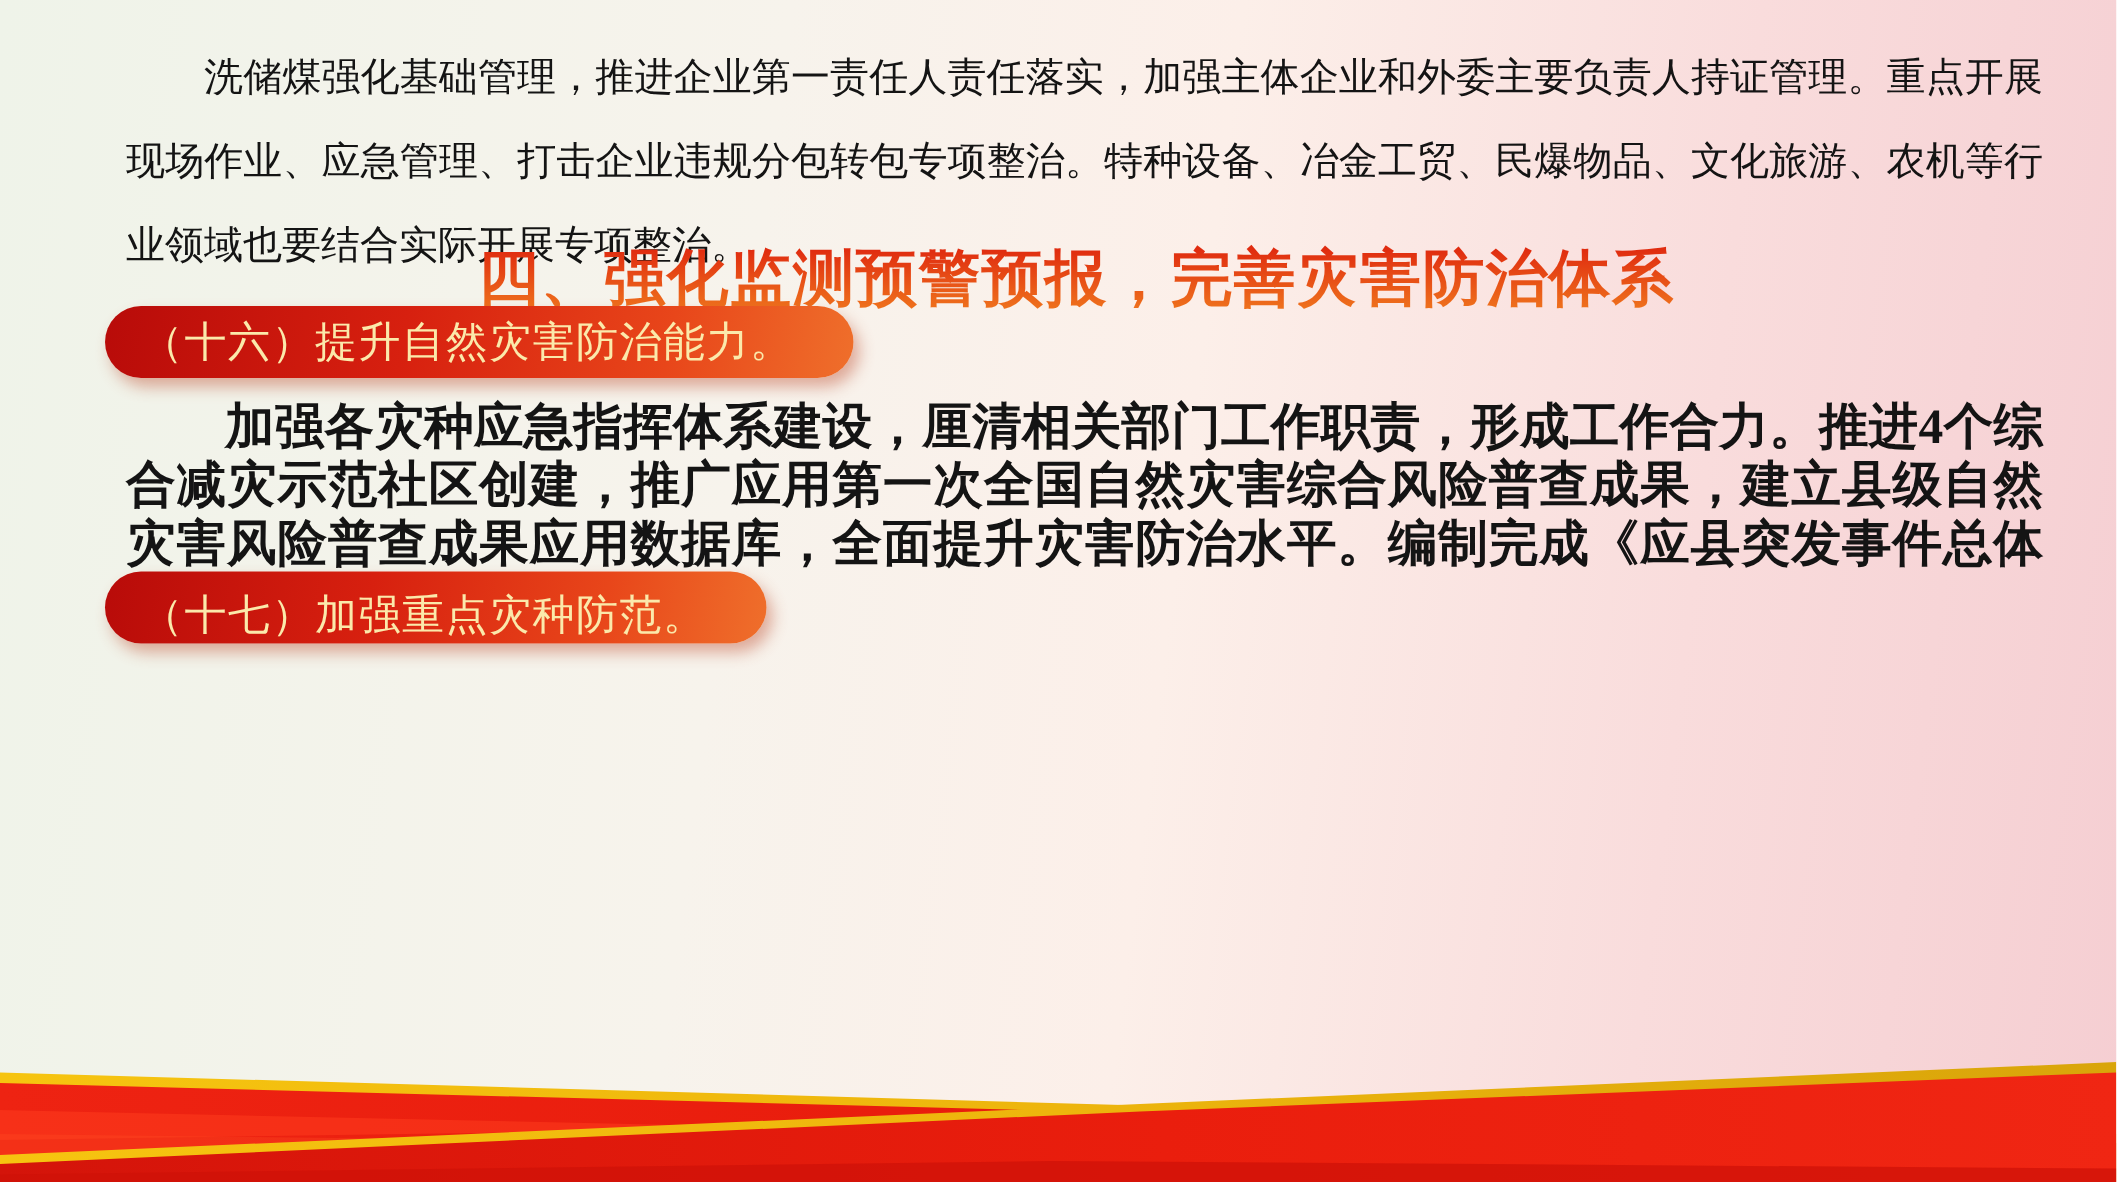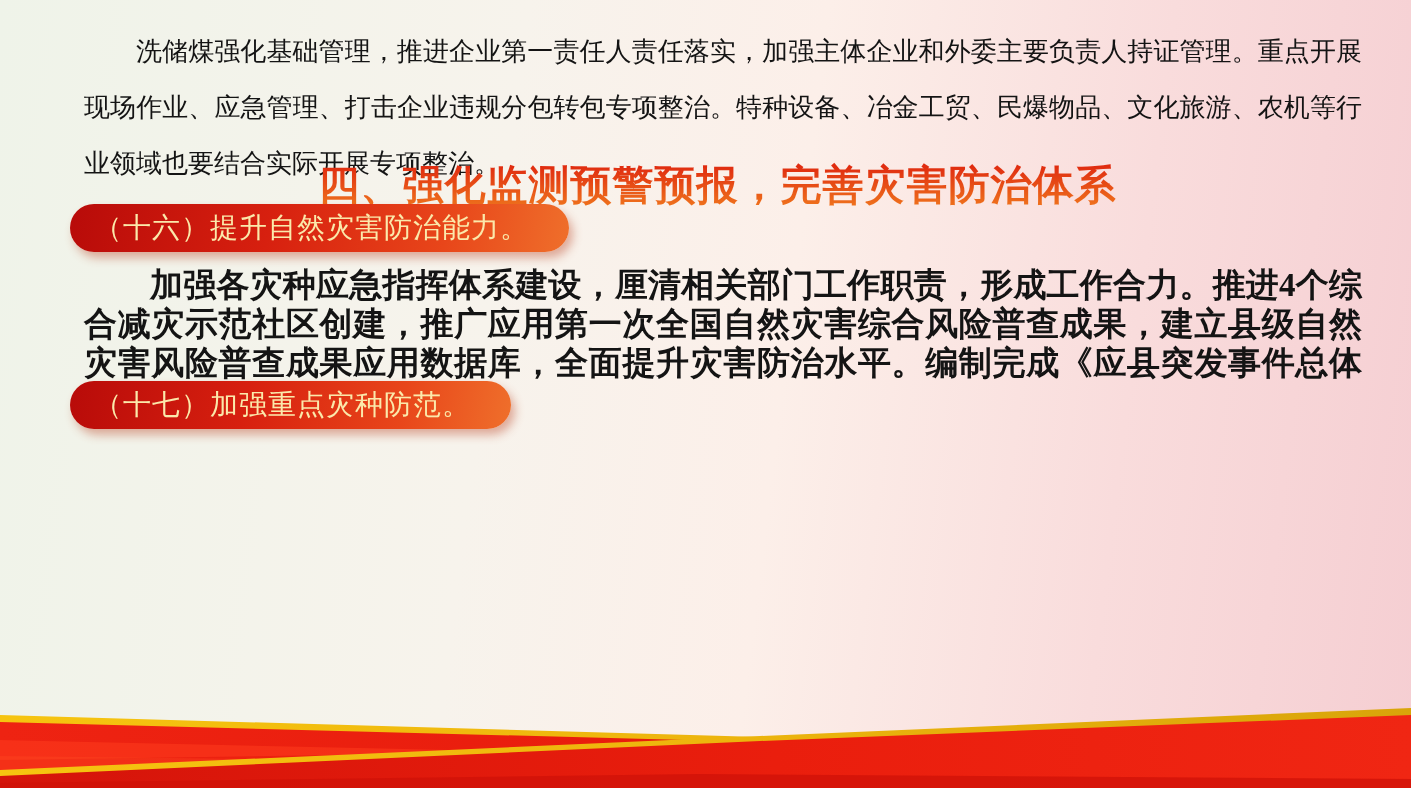--- a/index.html
+++ b/index.html
@@ -52,21 +52,21 @@
     box-shadow:4px 6px 10px rgba(190,80,50,0.45);
   }
   .badge span{
     color:#fbe9ab;
     font-size:28px;
     font-weight:500;
     letter-spacing:1px;
     white-space:nowrap;
   }
   .badge16{top:204px;}
-  .badge17{top:381px;}
+  .badge17{top:381px;align-items:flex-end;}
   .para2{
     left:84px;top:266px;width:1278px;
     font-size:33px;line-height:39px;font-weight:bold;
   }
   .col{
     top:441px;
     font-size:26px;line-height:41px;
   }
   .col b{font-weight:bold;}
   .col-left{left:80px;width:626px;}

